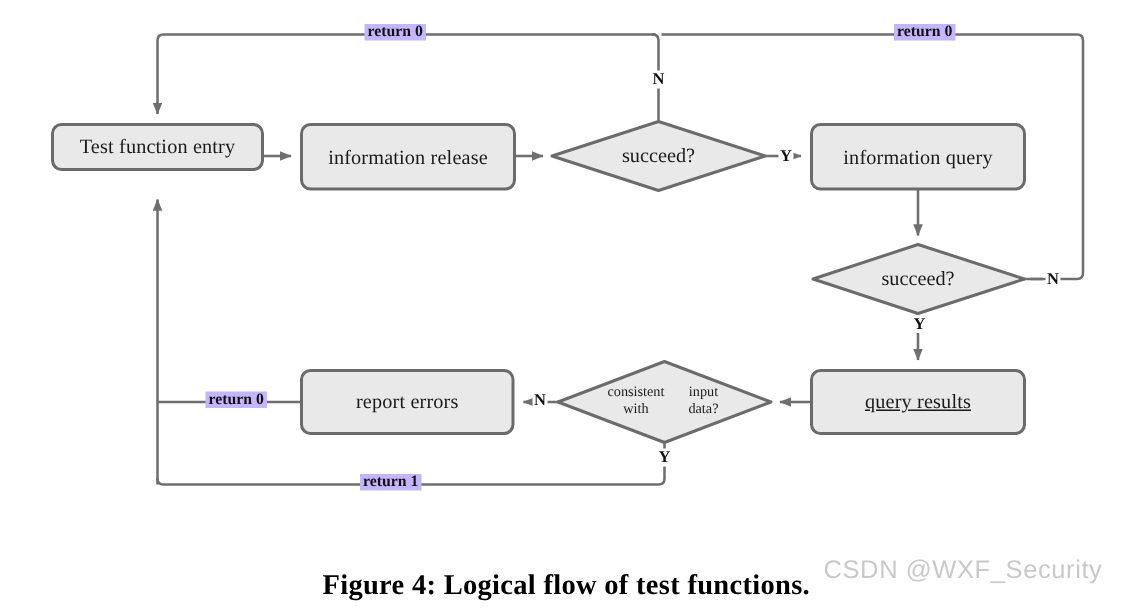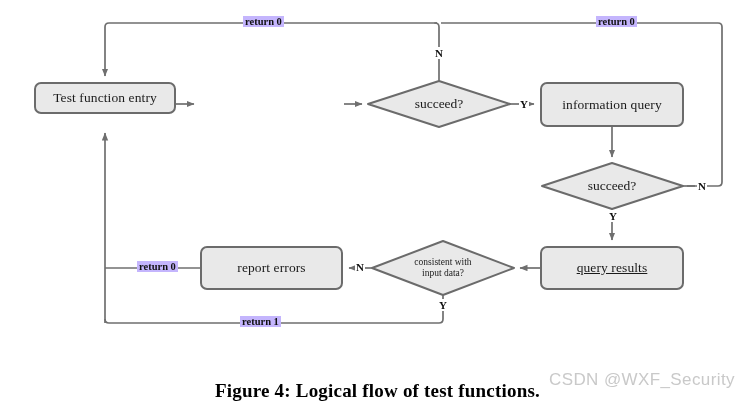--- a/index.html
+++ b/index.html
@@ -154,20 +154,23 @@
 
       <path d="M443,295 L443,319 Q443,323 439,323 L109,323 Q105,323 105,319"></path>
 
     </g>
   </svg>
 
   <div class="node-box" style="left:34px; top:82px; width:142px; height:32px;">
     <span>Test function entry</span>
   </div>
 
+  <div class="node-box" style="left:200px; top:82px; width:144px; height:45px;">
+    <span>information release</span>
+  </div>
 
   <div class="node-box" style="left:540px; top:82px; width:144px; height:45px;">
     <span>information query</span>
   </div>
 
   <div class="node-box" style="left:540px; top:246px; width:144px; height:44px;text-decoration:underline;">
     <span>query results</span>
   </div>
 
   <div class="node-box" style="left:200px; top:246px; width:143px; height:44px;">
@@ -175,21 +178,21 @@
   </div>
 
   <div class="diamond-label" style="left:379px; top:92px; width:120px; height:24px;">
     <span>succeed?</span>
   </div>
 
   <div class="diamond-label" style="left:552px; top:174px; width:120px; height:24px;">
     <span>succeed?</span>
   </div>
 
-  <div class="diamond-label small" style="left:398px; top:255px; height:26px; flex-direction:column;align-items:center;">
+  <div class="diamond-label small" style="left:398px; top:255px; height:26px; align-items:center;">
     <span>consistent with</span>
     <span>input data?</span>
   </div>
 
   <div class="edge-label" style="left:243px; top:16px;">return 0</div>
 
   <div class="edge-label" style="left:596px; top:16px;">return 0</div>
 
   <div class="edge-label" style="left:137px; top:261px;">return 0</div>
 

